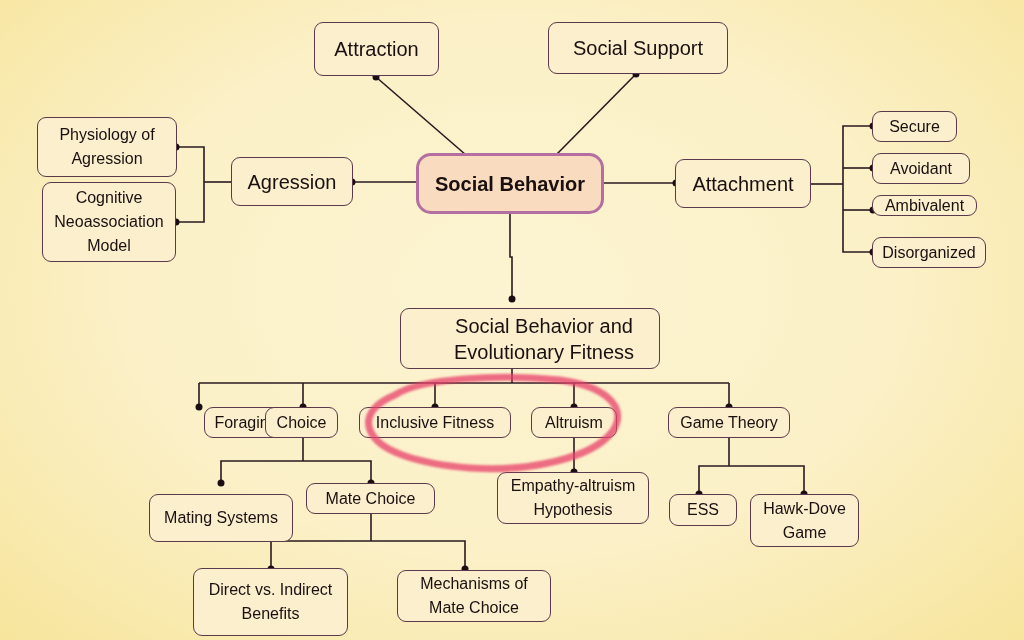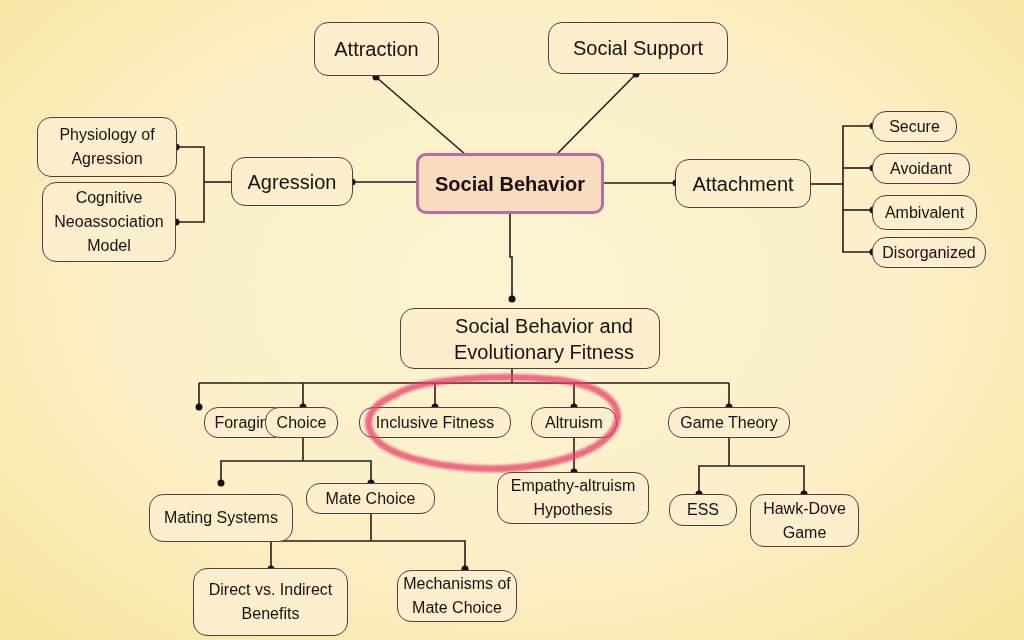--- a/index.html
+++ b/index.html
@@ -4,28 +4,28 @@
 <style>
   html, body { margin:0; padding:0; }
   body {
     width:1024px; height:640px; overflow:hidden; position:relative;
     background: radial-gradient(ellipse at 50% 45%, #fcf4d2 0%, #fbf0c6 55%, #f7e59c 100%);
     font-family: "Liberation Sans", sans-serif;
   }
   #canvas { position:absolute; left:0; top:0; width:1024px; height:640px; }
   .node {
     position:absolute; box-sizing:border-box;
-    border:1.6px solid #5a3a4a; border-radius:14px;
+    border:1.6px solid #5a3a4a; border-radius:9px;
     background:#fbefcd; color:#1a1010;
     display:flex; align-items:center; justify-content:center; text-align:center;
     font-size:16px; line-height:24px; white-space:pre-line;
   }
   .node.big { font-size:20px; }
   .node.root {
-    background:#f9dcc0; border:3px solid #b46fa2; border-radius:10px;
+    background:#f9dcc0; border:3px solid #b46fa2; border-radius:15px;
     font-weight:bold; font-size:20px;
   }
 </style>
 </head>
 <body>
 
 <svg id="canvas" viewBox="0 0 1024 640">
   <g stroke="#2a1a20" stroke-width="1.6" fill="none">
 
     <line x1="376" y1="77" x2="466" y2="155"></line>
@@ -97,21 +97,21 @@
 <div class="node big" style="left:675px;top:159px;width:136px;height:49px;">Attachment</div>
 
 <div class="node" style="left:37px;top:117px;width:140px;height:60px;">Physiology of
 Agression</div>
 <div class="node" style="left:42px;top:182px;width:134px;height:80px;">Cognitive
 Neoassociation
 Model</div>
 
 <div class="node" style="left:872px;top:111px;width:85px;height:31px;">Secure</div>
 <div class="node" style="left:872px;top:153px;width:98px;height:31px;">Avoidant</div>
-<div class="node" style="left:872px;top:195px;width:105px;height:35px;">Ambivalent</div>
+<div class="node" style="left:872px;top:195px;width:105px;height:21px;">Ambivalent</div>
 <div class="node" style="left:872px;top:237px;width:114px;height:31px;">Disorganized</div>
 
 <div class="node big" style="left:400px;top:308px;width:260px;height:61px;line-height:26px;padding-left:28px;">Social Behavior and
 Evolutionary Fitness</div>
 
 <div class="node" style="left:156px;top:407px;width:84px;height:31px;margin-left:48px;">Foraging</div>
 <div class="node" style="left:265px;top:407px;width:73px;height:31px;">Choice</div>
 <div class="node" style="left:359px;top:407px;width:152px;height:31px;">Inclusive Fitness</div>
 <div class="node" style="left:531px;top:407px;width:86px;height:31px;">Altruism</div>
 <div class="node" style="left:668px;top:407px;width:122px;height:31px;">Game Theory</div>
@@ -119,21 +119,21 @@
 <div class="node" style="left:149px;top:494px;width:144px;height:48px;text-align:center;">Mating Systems</div>
 <div class="node" style="left:306px;top:483px;width:129px;height:31px;">Mate Choice</div>
 <div class="node" style="left:497px;top:472px;width:152px;height:52px;">Empathy-altruism
 Hypothesis</div>
 <div class="node" style="left:669px;top:494px;width:68px;height:32px;">ESS</div>
 <div class="node" style="left:750px;top:494px;width:109px;height:53px;">Hawk-Dove
 Game</div>
 
 <div class="node" style="left:193px;top:568px;width:155px;height:68px;">Direct vs. Indirect
 Benefits</div>
-<div class="node" style="left:397px;top:570px;width:120px;height:52px;">Mechanisms of
+<div class="node" style="left:397px;top:570px;width:154px;height:52px;">Mechanisms of
 Mate Choice</div>
 
 <svg style="position:absolute;left:0;top:0;width:1024px;height:640px;pointer-events:none;" viewBox="0 0 1024 640">
   <path id="hl" d="M395,395 C420,378 500,374 560,380 C610,387 628,410 612,432 C592,458 530,472 470,468 C420,464 378,452 370,430 C364,414 378,402 395,395" fill="none" stroke-width="7" stroke-linecap="round" opacity="0.75" filter="url(#blur)" stroke="#e8406a"></path>
   <defs>
       <filter id="blur">
         <feGaussianBlur stdDeviation="1.2"></feGaussianBlur>
       </filter>
     </defs>
 </svg>

